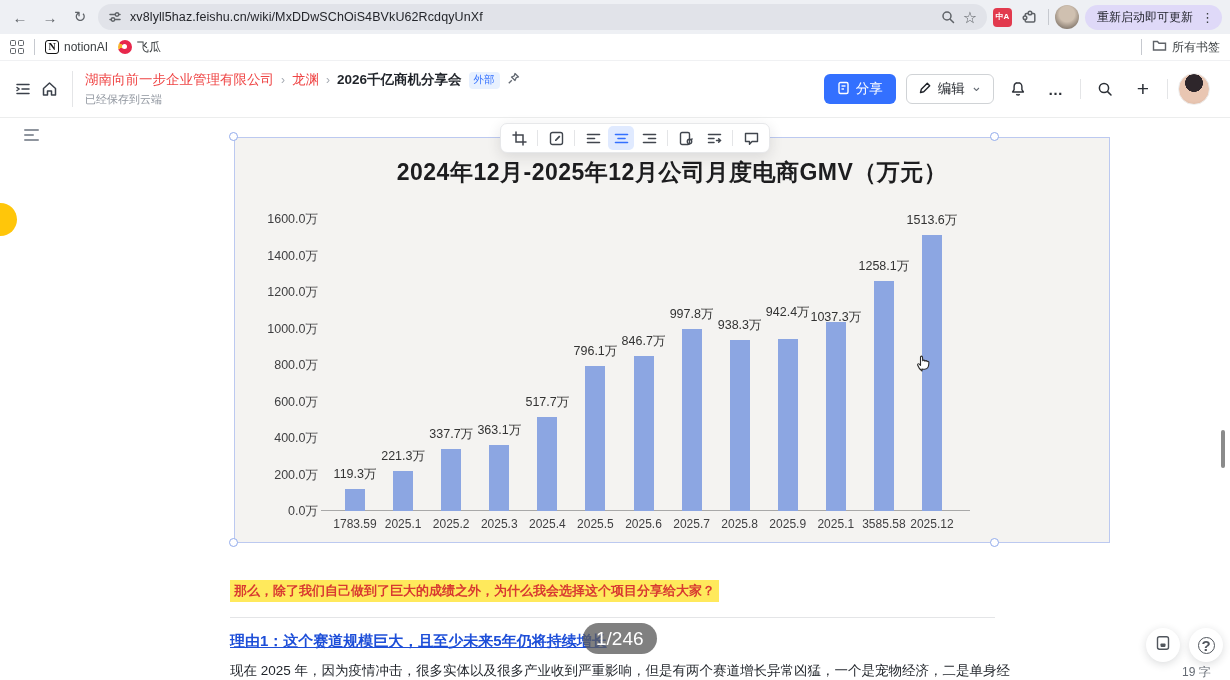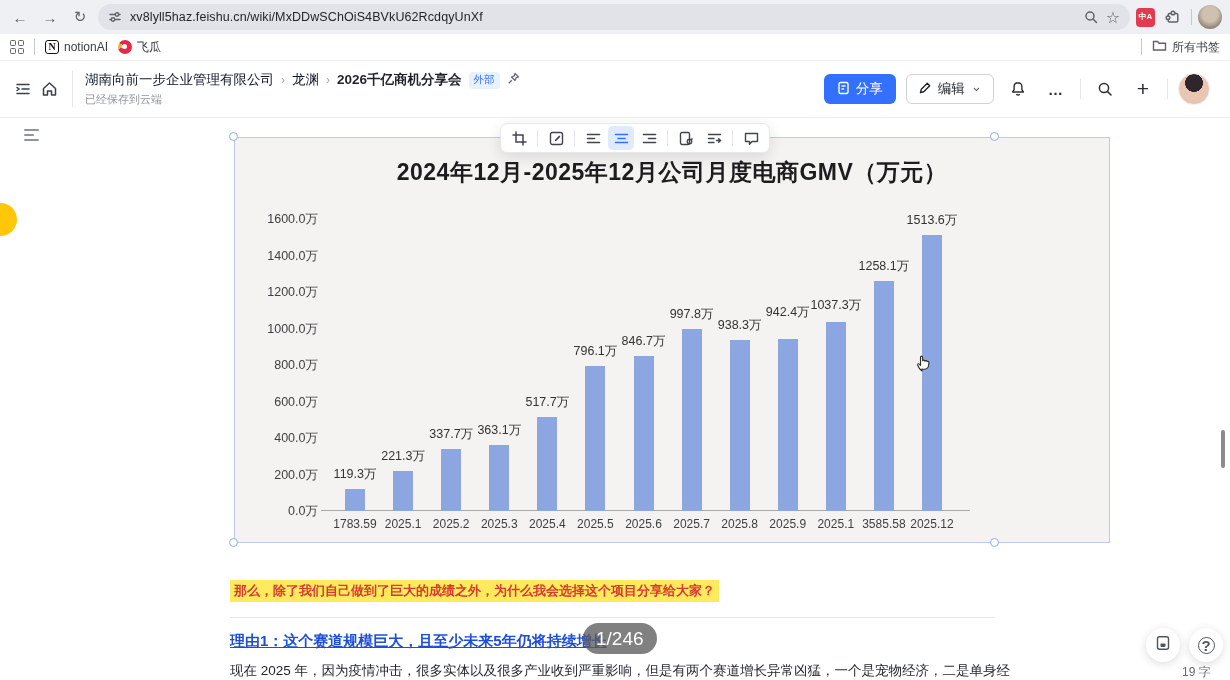--- a/index.html
+++ b/index.html
@@ -26,21 +26,21 @@
   .notion-ico { width:14px; height:14px; border:1.6px solid #111; border-radius:3px; font-family:"Liberation Serif",serif; font-weight:bold; font-size:10px; color:#111; display:flex; align-items:center; justify-content:center; line-height:1; }
   .feigua-ico { width:14px; height:14px; border-radius:50%; background:conic-gradient(#e8274b 0 70%, #f7b32d 70% 85%, #e8274b 85%); position:relative; }
   .feigua-ico::after { content:""; position:absolute; left:4px; top:4px; width:5px; height:5px; border-radius:50%; background:#fff; }
   .bm-right { margin-left:auto; display:flex; align-items:center; gap:10px; }
 
   
   .fs-header { position:absolute; left:0; top:61px; width:1230px; height:57px; background:#fff; border-bottom:1px solid #eceded; display:flex; align-items:center; padding:0 20px 0 10px; }
   .fs-ico { width:26px; height:26px; display:flex; align-items:center; justify-content:center; color:#3a404a; flex:0 0 auto; }
   .bc-block { margin-left:10px; padding-left:12px; border-left:1px solid #e4e5e7; display:flex; flex-direction:column; gap:3px; }
   .bc-row { display:flex; align-items:center; gap:7px; font-size:13.5px; }
-  .bc-link { color:#0f172a; }
+  .bc-link { color:#ef4444; }
   .bc-sep { color:#a6abb3; font-size:12px; }
   .bc-current { color:#1f2329; font-weight:600; }
   .badge-ext { background:#e8f1ff; color:#3370ff; font-size:10.5px; padding:1.5px 5px; border-radius:4px; font-weight:400; }
   .saved { font-size:11px; color:#8f959e; }
   .fs-right { margin-left:auto; display:flex; align-items:center; gap:10px; }
   .btn-share { background:#3370ff; color:#fff; border:none; height:30px; border-radius:6px; padding:0 13px; font-size:13.5px; display:flex; align-items:center; gap:6px; font-family:inherit; }
   .btn-edit { background:#fff; color:#1f2329; border:1px solid #d0d3d6; height:30px; border-radius:6px; padding:0 11px; font-size:13.5px; display:flex; align-items:center; gap:6px; font-family:inherit; }
   .hdr-ico { width:28px; height:28px; display:flex; align-items:center; justify-content:center; color:#2b2f36; font-size:15px; }
   .hdr-div { width:1px; height:20px; background:#e4e5e7; }
   .avatar-lg { width:32px; height:32px; border-radius:50%; background:radial-gradient(circle at 50% 30%, #2e262b 0 34%, #e9c6b2 35% 70%, #d7b49e); border:1px solid #eee; }
@@ -113,20 +113,24 @@
     <div class="ext-translate">中A</div>
     <div class="nav-ico">
       <svg width="16" height="16" viewBox="0 0 16 16" fill="none" stroke="#5f6368" stroke-width="1.5">
           <rect x="3.2" y="4.5" width="9.6" height="8.5" rx="1.2"></rect>
           <circle cx="8" cy="4" r="1.8" fill="#eef0f4"></circle>
           <circle cx="3" cy="8.8" r="1.8" fill="#eef0f4"></circle>
         </svg>
     </div>
     <div class="vdiv"></div>
     <div class="avatar-sm"></div>
+    <div class="update-chip">
+      <span>重新启动即可更新</span>
+      <span class="kebab">⋮</span>
+    </div>
   </div>
 
   <div class="bookmarks">
     <span class="grid-ico">
         <span></span>
         <span></span>
         <span></span>
         <span></span>
       </span>
     <div class="vdiv"></div>
@@ -326,21 +330,21 @@
         <div class="bar" style="left: 350.577px; height: 182.099px; background: rgb(140, 166, 226);"></div>
         <div class="bar-label" style="left: 360.577px; bottom: 188.099px;">997.8万</div>
         <div class="xtick" style="left: 360.577px;">2025.7</div>
         <div class="bar" style="left: 398.654px; height: 171.24px; background: rgb(140, 166, 226);"></div>
         <div class="bar-label" style="left: 408.654px; bottom: 177.24px;">938.3万</div>
         <div class="xtick" style="left: 408.654px;">2025.8</div>
         <div class="bar" style="left: 446.731px; height: 171.988px; background: rgb(140, 166, 226);"></div>
         <div class="bar-label" style="left: 456.731px; bottom: 190px;">942.4万</div>
         <div class="xtick" style="left: 456.731px;">2025.9</div>
         <div class="bar" style="left: 494.808px; height: 189.307px; background: rgb(140, 166, 226);"></div>
-        <div class="bar-label" style="left: 504.808px; bottom: 197px; margin-top: 28px;">1037.3万</div>
+        <div class="bar-label" style="left: 504.808px; bottom: 185px; margin-top: 28px;">1037.3万</div>
         <div class="xtick" style="left: 504.808px;">2025.1</div>
         <div class="bar" style="left: 542.885px; height: 229.603px; background: rgb(140, 166, 226);"></div>
         <div class="bar-label" style="left: 552.885px; bottom: 235.603px;">1258.1万</div>
         <div class="xtick" style="left: 552.885px;">3585.58</div>
         <div class="bar" style="left: 590.962px; height: 276.232px; background: rgb(140, 166, 226);"></div>
         <div class="bar-label" style="left: 600.962px; bottom: 282.232px;">1513.6万</div>
         <div class="xtick" style="left: 600.962px;">2025.12</div>
       </div>
   </div>
 

